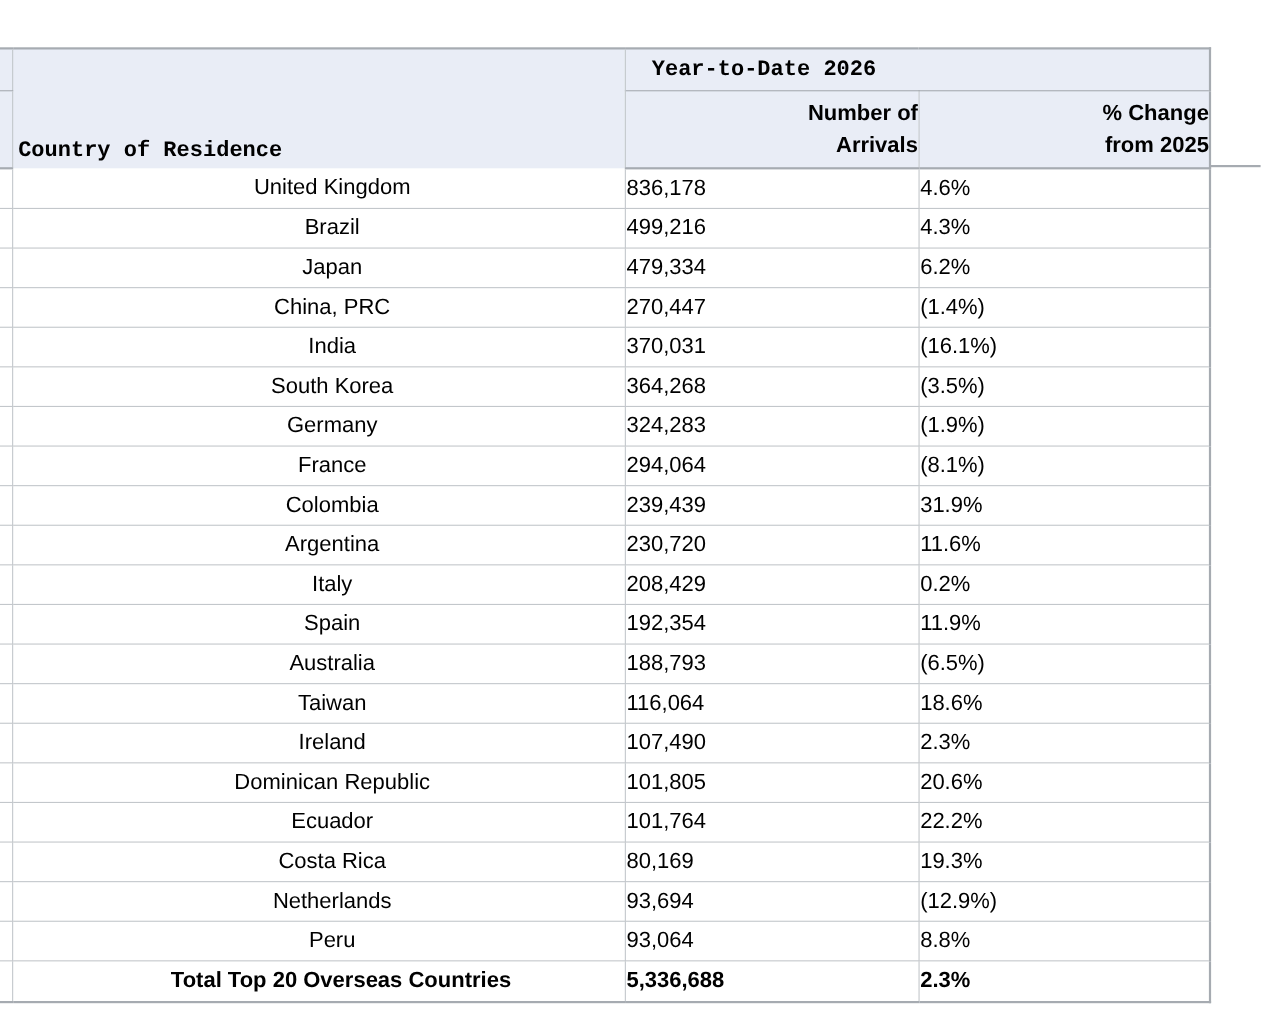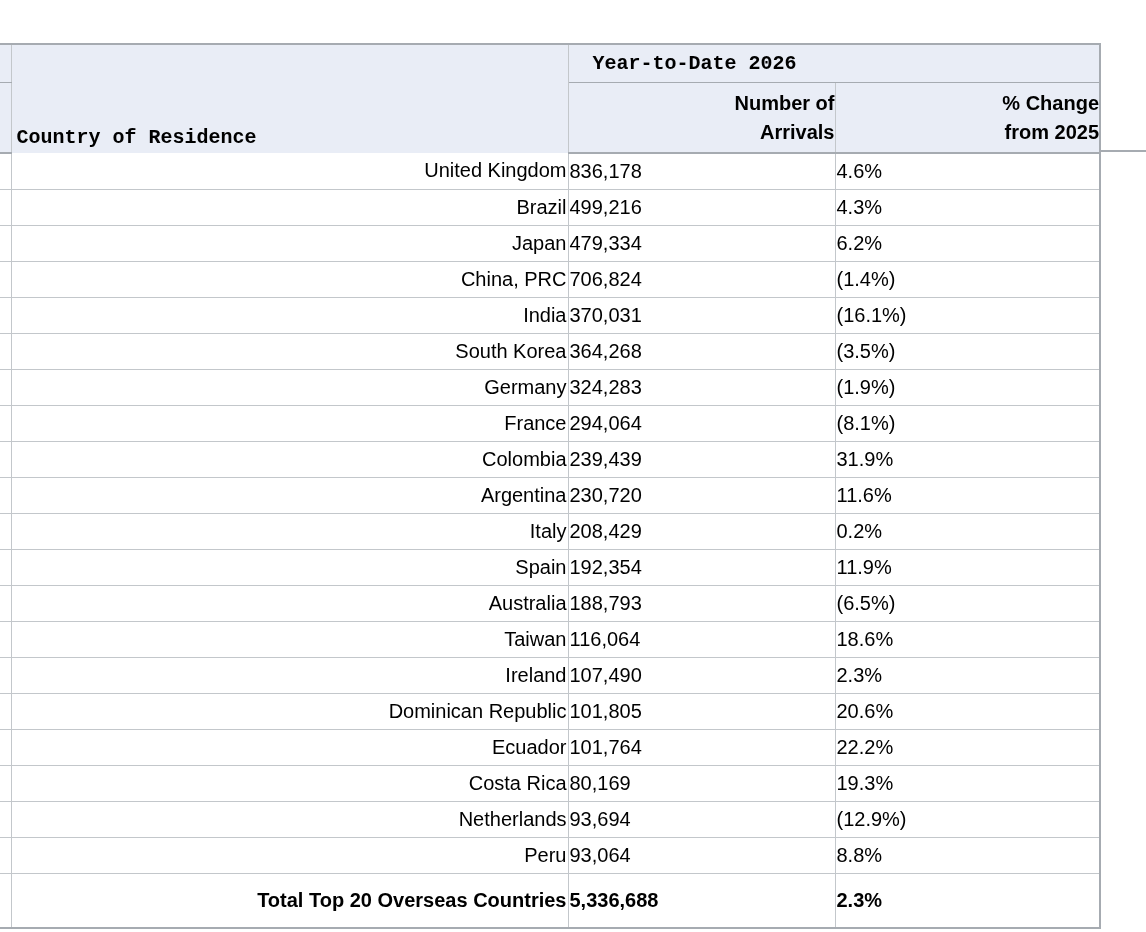--- a/index.html
+++ b/index.html
@@ -47,26 +47,26 @@
     padding:0 0 5px 0;line-height:29px;
     border-right:1px solid var(--border-minor);
   }
   th.num-hdr.last{border-right:2px solid var(--border-major);}
   tr.hrow2 td, tr.hrow2 th{border-bottom:2px solid var(--border-major);}
 
   
   tbody tr{height:36px;}
   tbody td{border-bottom:1px solid var(--border-minor);vertical-align:middle;}
   tbody td.sliver{border-right:1px solid var(--border-minor);}
-  td.label{padding-left:26px;text-align:right;border-right:1px solid var(--border-minor);}
+  td.label{padding-left:26px;text-align:center;border-right:1px solid var(--border-minor);}
   td.num{padding-right:6px;text-align:left;border-right:1px solid var(--border-minor);}
   td.num.last{border-right:2px solid var(--border-major);}
 
   
-  tfoot tr{height:55px;}
+  tfoot tr{height:38px;}
   tfoot td{
     font-weight:bold;vertical-align:middle;
     border-top:1px solid var(--border-minor);
     border-bottom:2px solid var(--border-major);
   }
   tfoot td.sliver{border-right:1px solid var(--border-minor);}
   tfoot td.label{padding-left:42px;}
 
   
   .hdr-rule-ext{
@@ -119,21 +119,21 @@
         </tr>
         <tr>
           <td class="sliver"></td>
           <td class="label">Japan</td>
           <td class="num">479,334</td>
           <td class="num last">6.2%</td>
         </tr>
         <tr>
           <td class="sliver"></td>
           <td class="label">China, PRC</td>
-          <td class="num">706,824</td>
+          <td class="num">270,447</td>
           <td class="num last">(1.4%)</td>
         </tr>
         <tr>
           <td class="sliver"></td>
           <td class="label">India</td>
           <td class="num">370,031</td>
           <td class="num last">(16.1%)</td>
         </tr>
         <tr>
           <td class="sliver"></td>

